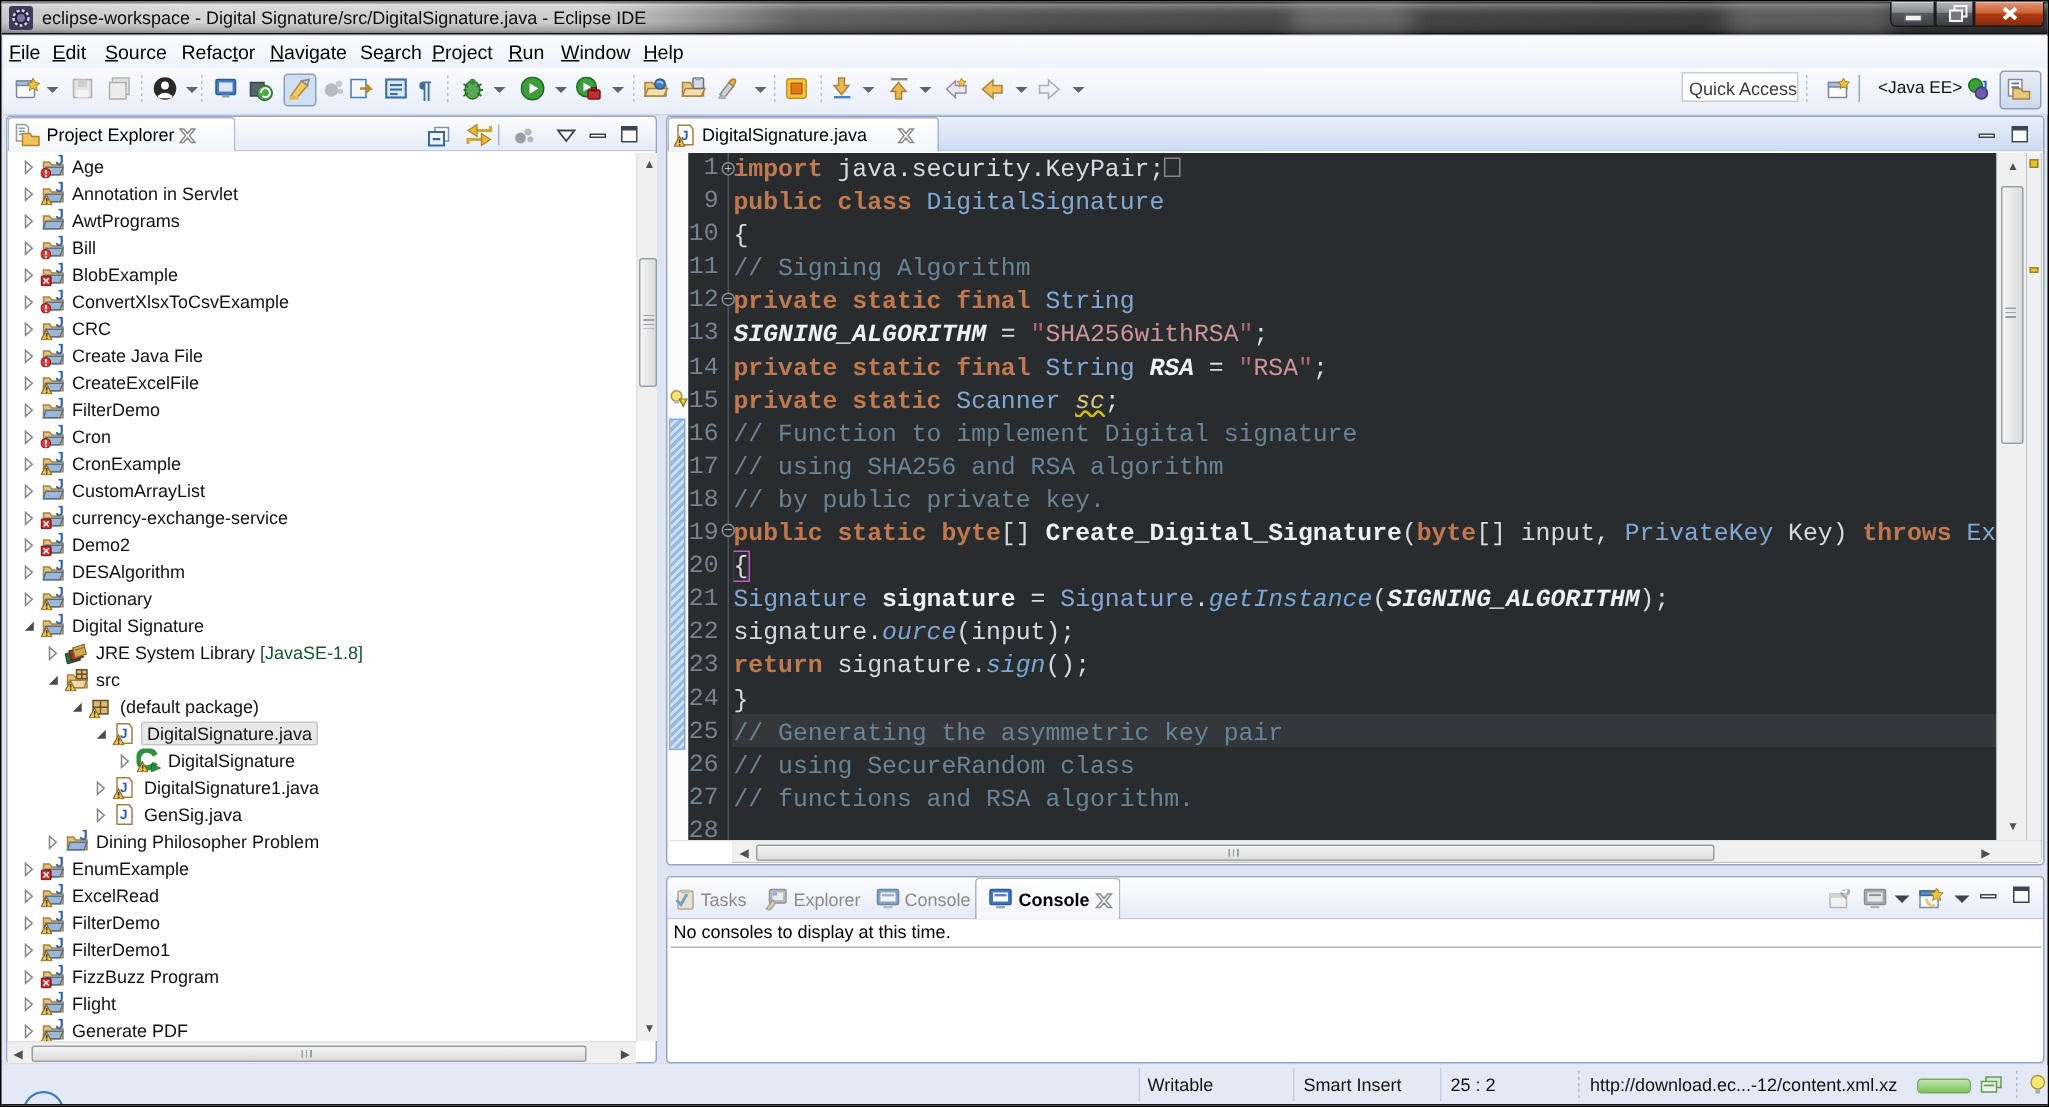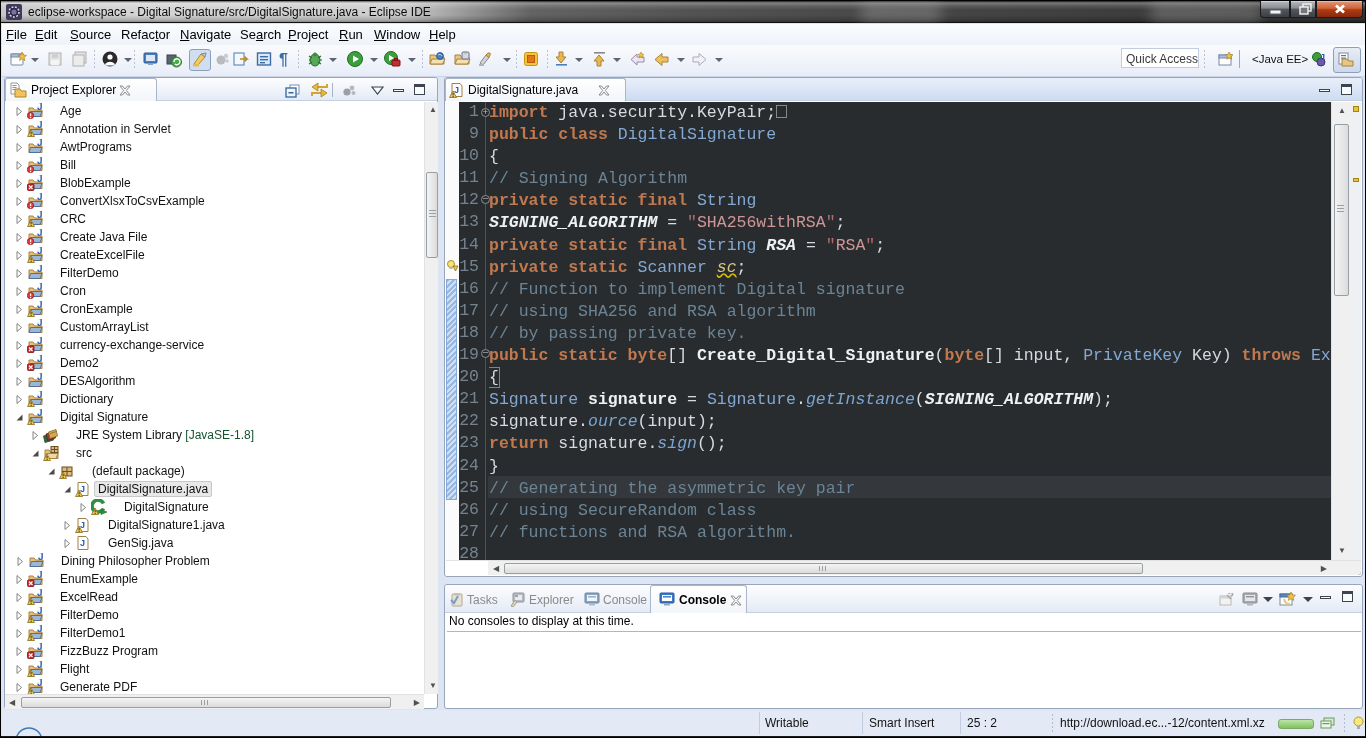--- a/index.html
+++ b/index.html
@@ -28,21 +28,21 @@
 
 .panel{position:absolute;background:#fff;border:1px solid #98a6bd;border-radius:3px}
 .tabbar{position:absolute;left:0;top:0;right:0;height:23px;background:linear-gradient(#fdfdfe,#e4ebf6);border-bottom:1px solid #c5cfdf;border-radius:3px 3px 0 0}
 .tab{position:absolute;top:0;height:23px;background:linear-gradient(#fff,#f2f5fa);border:1px solid #aab6c9;border-bottom:none;border-radius:3px 3px 0 0;font-size:12px;color:#000}
 
 #pexp{left:3px;top:76px;width:434px;height:632px}
 #pexp .tab{left:0;width:152px}
 #ptree{position:absolute;left:1px;top:24px;width:418px;height:592px;overflow:hidden;font-size:12px;color:#111}
 .trow{height:18px;display:flex;align-items:center;white-space:nowrap}
 .trow svg{flex:none}
-.tlbl{margin-left:16px}
+.tlbl{margin-left:4px}
 
 .sbv{position:absolute;background:#f0f0f0;border-left:1px solid #e2e2e2}
 .sbh{position:absolute;background:#f0f0f0;border-top:1px solid #e2e2e2}
 .thumbv{position:absolute;left:1px;width:12px;background:linear-gradient(90deg,#f4f4f4,#dcdcdc);border:1px solid #95a0a6;border-radius:2px}
 .thumbh{position:absolute;top:2px;height:11px;background:linear-gradient(#f4f4f4,#dcdcdc);border:1px solid #95a0a6;border-radius:2px}
 .thumbh:after{content:"";position:absolute;left:50%;top:2px;margin-left:-5px;width:9px;height:5px;background:repeating-linear-gradient(90deg,#9aa0a6 0 1px,rgba(0,0,0,0) 1px 3px)}
 .thumbv:after{content:"";position:absolute;top:50%;left:2px;margin-top:-5px;height:9px;width:7px;background:repeating-linear-gradient(#9aa0a6 0 1px,rgba(0,0,0,0) 1px 3px)}
 .sarrow{position:absolute;color:#505050;font-size:8px;line-height:8px}
 
 #ed{left:443px;top:76px;width:919px;height:500px}
@@ -596,21 +596,21 @@
         </div>
         <div class="trow" style="padding-left:56px">
           <svg width="11" height="11" viewBox="0 0 11 11">
             <use href="#colarrow"></use>
           </svg>
           <svg width="17" height="16" viewBox="0 0 17 16" style="margin-left:2px">
             <use href="#jfile"></use>
           </svg>
           <span class="tlbl" style="">GenSig.java</span>
         </div>
-        <div class="trow" style="padding-left:9px">
+        <div class="trow" style="padding-left:24px">
           <svg width="11" height="11" viewBox="0 0 11 11">
             <use href="#colarrow"></use>
           </svg>
           <svg width="17" height="16" viewBox="0 0 17 16" style="margin-left:2px">
             <use href="#jproj"></use>
           </svg>
           <span class="tlbl" style="">Dining Philosopher Problem</span>
         </div>
         <div class="trow" style="padding-left:8px">
           <svg width="11" height="11" viewBox="0 0 11 11">
@@ -727,21 +727,21 @@
         <div class="cl"><span class="k">import</span> java.security.KeyPair;<span style="display:inline-block;width:11px;height:13px;border:1px solid #888;vertical-align:-1px"></span></div>
         <div class="cl"><span class="k">public class</span> <span class="t">DigitalSignature</span></div>
         <div class="cl">{</div>
         <div class="cl"><span class="c">// Signing Algorithm</span></div>
         <div class="cl"><span class="k">private static final</span> <span class="t">String</span></div>
         <div class="cl"><span class="f">SIGNING_ALGORITHM</span> = <span class="q">"</span><span class="s">SHA256withRSA</span><span class="q">"</span>;</div>
         <div class="cl"><span class="k">private static final</span> <span class="t">String</span> <span class="f">RSA</span> = <span class="q">"</span><span class="s">RSA</span><span class="q">"</span>;</div>
         <div class="cl"><span class="k">private static</span> <span class="t">Scanner</span> <span class="m" style="text-decoration:underline wavy #d8c000;color:#d9c57e">sc</span>;</div>
         <div class="cl"><span class="c">// Function to implement Digital signature</span></div>
         <div class="cl"><span class="c">// using SHA256 and RSA algorithm</span></div>
-        <div class="cl"><span class="c">// by passing private key.</span></div>
+        <div class="cl"><span class="c">// by public private key.</span></div>
         <div class="cl"><span class="k">public static byte</span>[] <span class="b">Create_Digital_Signature</span>(<span class="k">byte</span>[] input, <span class="t">PrivateKey</span> Key) <span class="k">throws</span> <span class="t">Ex</span></div>
         <div class="cl"><span style="outline:1px solid #c05ac0">{</span></div>
         <div class="cl"><span class="t">Signature</span> <span class="b">signature</span> = <span class="t">Signature</span>.<span class="m">getInstance</span>(<span class="f">SIGNING_ALGORITHM</span>);</div>
         <div class="cl">signature.<span class="m">ource</span>(input);</div>
         <div class="cl"><span class="k">return</span> signature.<span class="m">sign</span>();</div>
         <div class="cl">}</div>
         <div class="cl"><span class="c">// Generating the asymmetric key pair</span></div>
         <div class="cl"><span class="c">// using SecureRandom class</span></div>
         <div class="cl"><span class="c">// functions and RSA algorithm.</span></div>
       </div>

